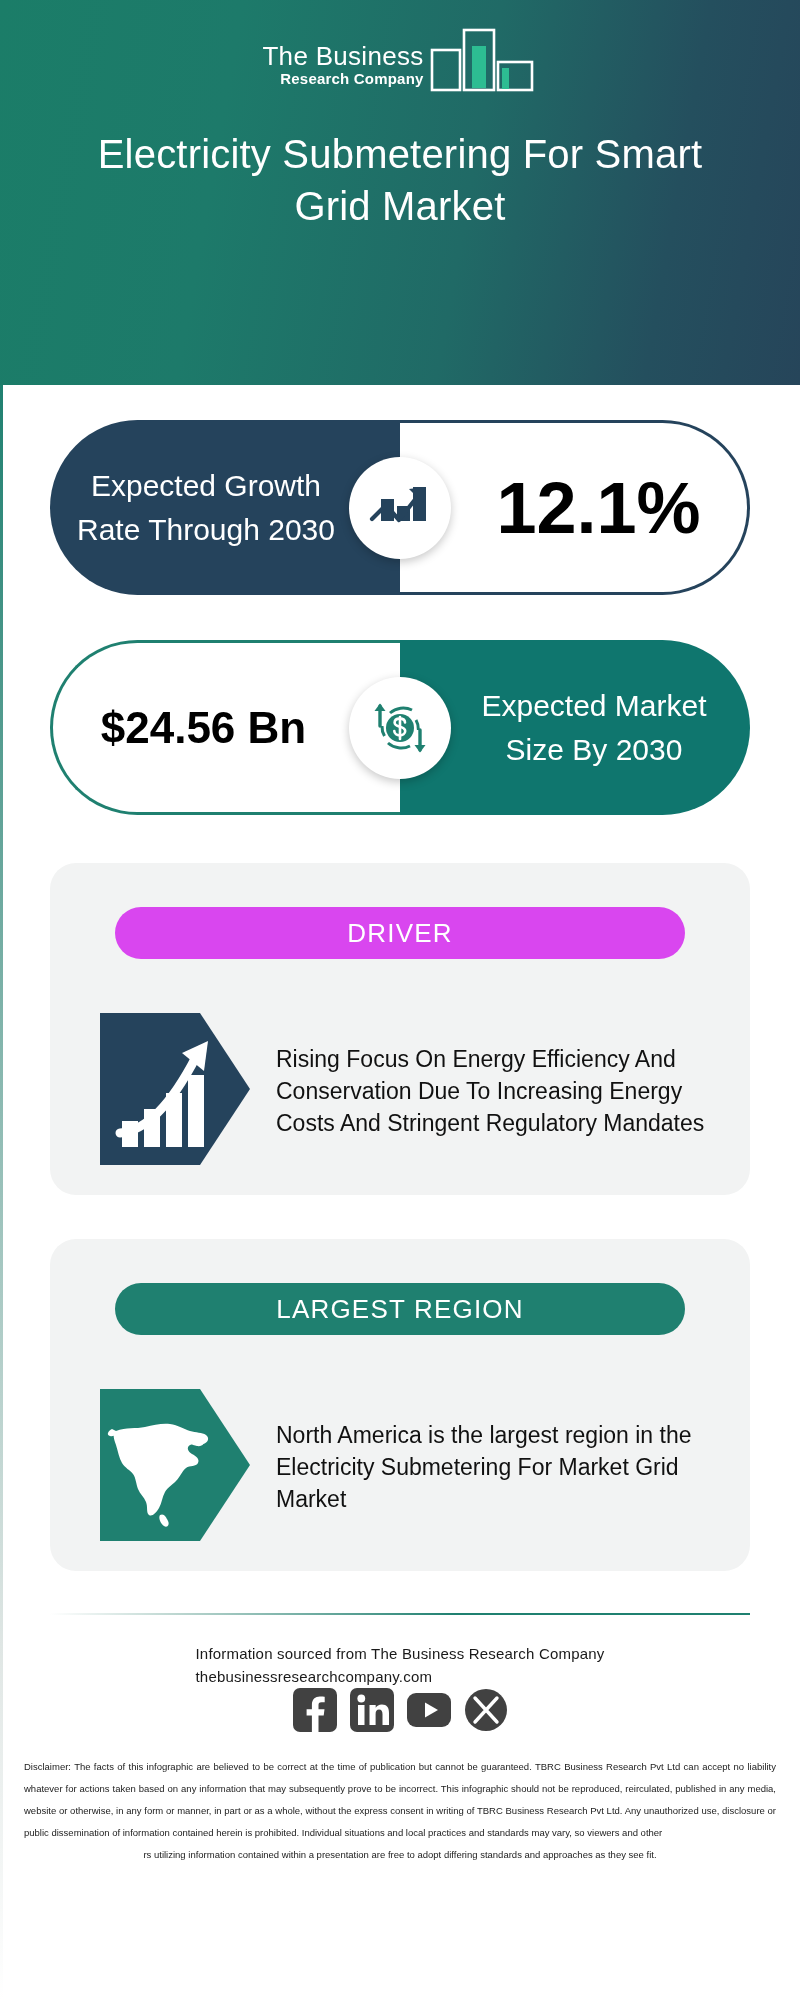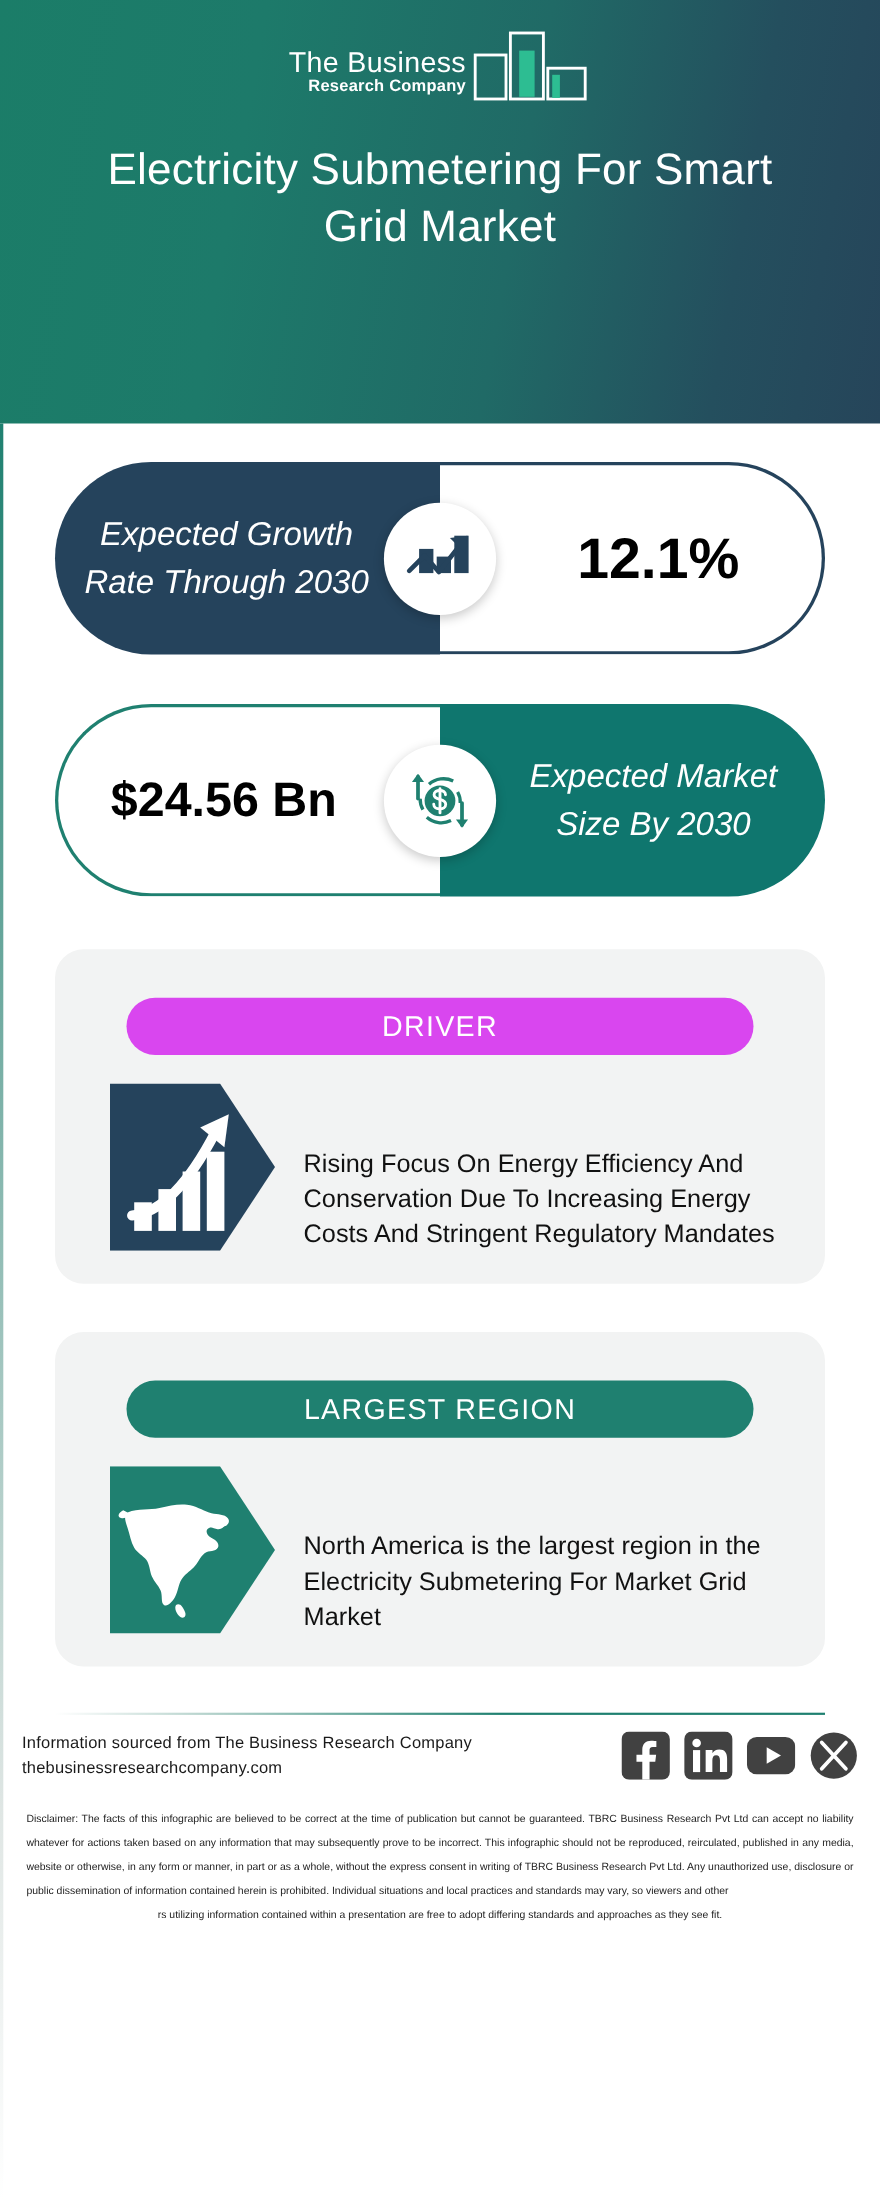--- a/index.html
+++ b/index.html
@@ -93,28 +93,27 @@
     background: #ffffff;
   }
 
   .card-label {
     color: #ffffff;
     font-size: 30px;
     line-height: 44px;
     text-align: center;
     font-weight: 400;
     padding: 0 26px;
-    font-style: italic;
   }
   .card-label.left-pad { padding-right: 64px; }
   .card-label.right-pad { padding-left: 64px; }
 
   .card-value {
     color: #000000;
-    font-size: 52px;
+    font-size: 72px;
     line-height: 58px;
     font-weight: 700;
     text-align: center;
   }
   .card-value.small { font-size: 44px; line-height: 52px; padding-right: 46px; }
   .card-value.big { padding-left: 50px; }
 
   .icon-badge {
     position: absolute;
     top: 50%;
@@ -153,46 +152,48 @@
     color: #ffffff;
     font-size: 26px;
     letter-spacing: 1.2px;
     font-weight: 400;
   }
   .pill-driver { background: #d946ef; }
   .pill-region { background: #1f8070; }
 
   .panel-body {
     display: flex;
-    align-items: flex-end;
+    align-items: center;
     gap: 26px;
     padding: 26px 40px 0 50px;
+    margin-top: 28px;
   }
   .hex { width: 150px; height: 152px; flex: none; }
   .panel-text {
     color: #111111;
     font-size: 23px;
     line-height: 32px;
     font-weight: 400;
     padding-top: 4px;
   }
 
   
   .footer-rule {
     width: 700px;
     height: 2px;
     margin: 42px auto 0 auto;
     background: linear-gradient(90deg, #ffffff 0%, #bcd6d0 18%, #1f8070 58%, #1f8070 100%);
   }
   .footer-row {
     width: 760px;
-    margin: 14px auto 0 auto;
+    margin: 27px auto 0 auto;
     display: flex;
     align-items: center;
     justify-content: space-between;
+    flex-direction: column;
   }
   .footer-src {
     color: #1a1a1a;
     font-size: 15px;
     line-height: 23px;
     letter-spacing: .2px;
   }
   .social-row { display: flex; gap: 13px; align-items: center; }
   .social { width: 44px; height: 44px; }
 

